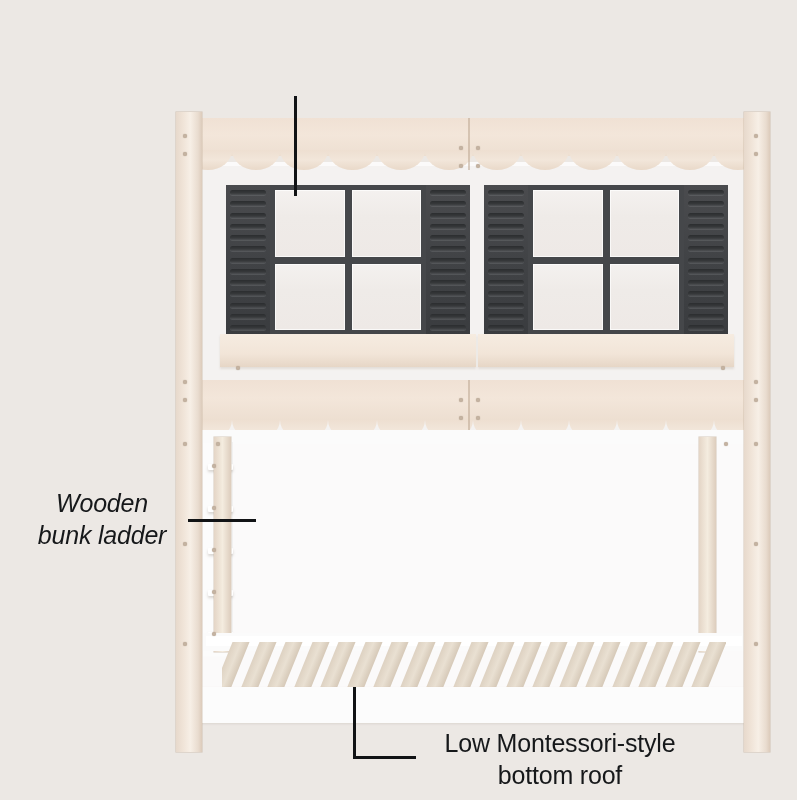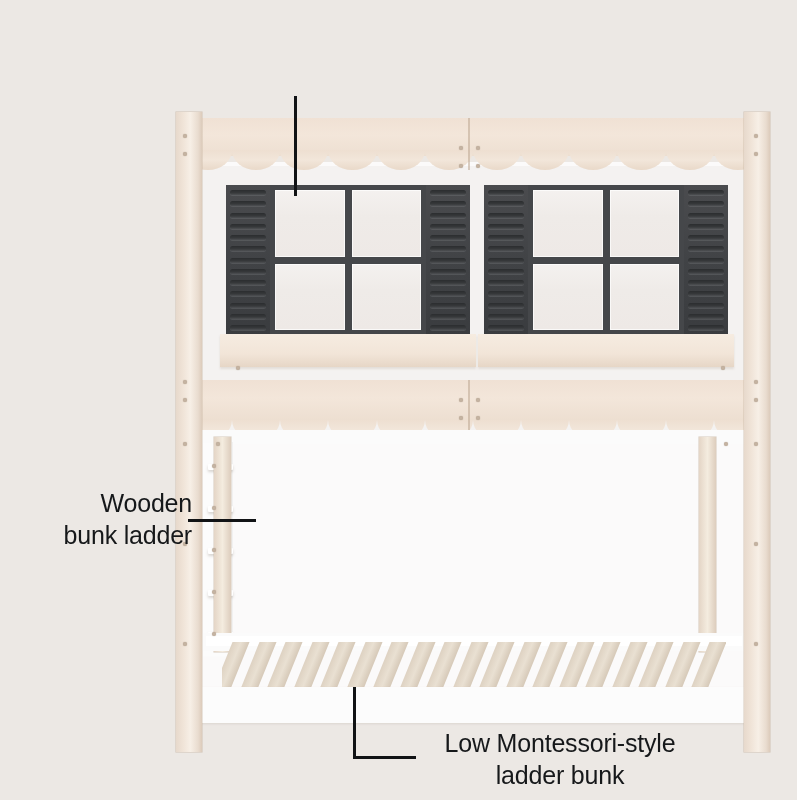--- a/index.html
+++ b/index.html
@@ -26,21 +26,21 @@
   .anno {
     position: absolute;
     color: #16181a;
     font-size: 25px;
     line-height: 1.28;
     letter-spacing: -0.2px;
     font-weight: 400;
     white-space: pre-line;
   }
   #anno-roof   { left: 205px; top: 32px;  width: 230px; text-align: center; }
-  #anno-ladder { left: 12px;  top: 487px; width: 180px; text-align: right; }
+  #anno-ladder { left: 12px;  top: 487px; width: 180px; text-align: center; font-style: italic; }
   #anno-bunk   { left: 420px; top: 727px; width: 280px; text-align: center; }
 
   
   .leader { position: absolute; background: #111315; }
   #lead-roof-v   { left: 294px; top: 96px;  width: 3px;  height: 100px; }
   #lead-ladder-h { left: 188px; top: 519px; width: 68px; height: 3px; }
   #lead-bunk-v   { left: 353px; top: 687px; width: 3px;  height: 72px; }
   #lead-bunk-h   { left: 353px; top: 756px; width: 63px; height: 3px; }
 
   
@@ -441,15 +441,15 @@
   <div class="leader" id="lead-roof-v"></div>
   <div class="leader" id="lead-ladder-h"></div>
   <div class="leader" id="lead-bunk-v"></div>
   <div class="leader" id="lead-bunk-h"></div>
 
 
   <div class="anno" id="anno-ladder">Wooden
 bunk ladder</div>
 
   <div class="anno" id="anno-bunk">Low Montessori-style
-ladder bunk</div>
+bottom roof</div>
 
 </div>
 
 </body></html>

